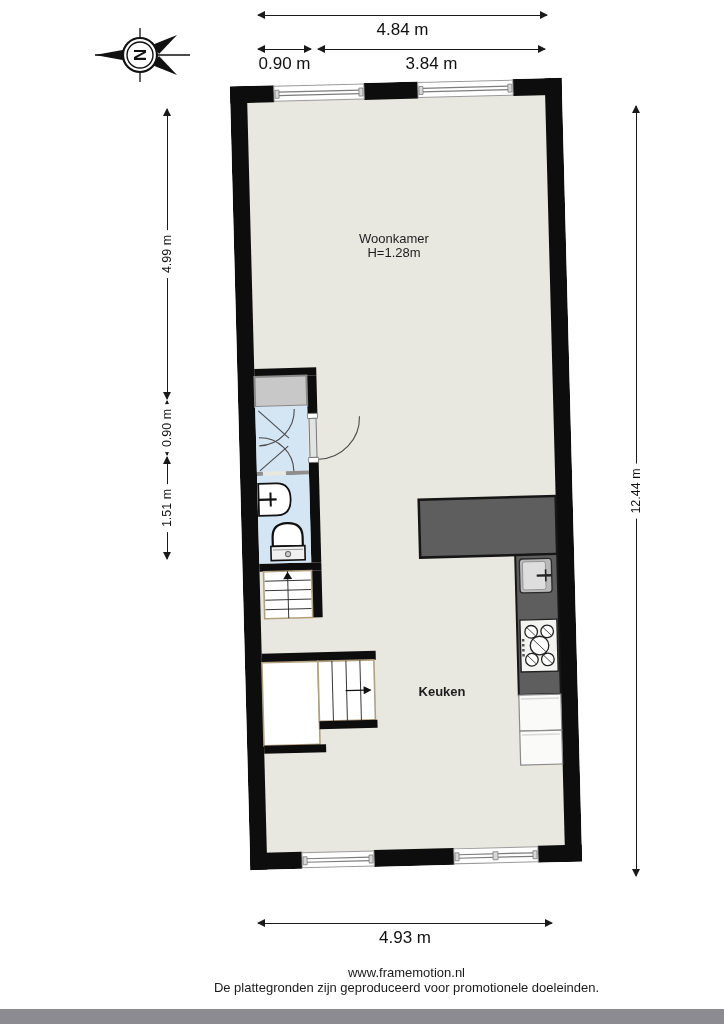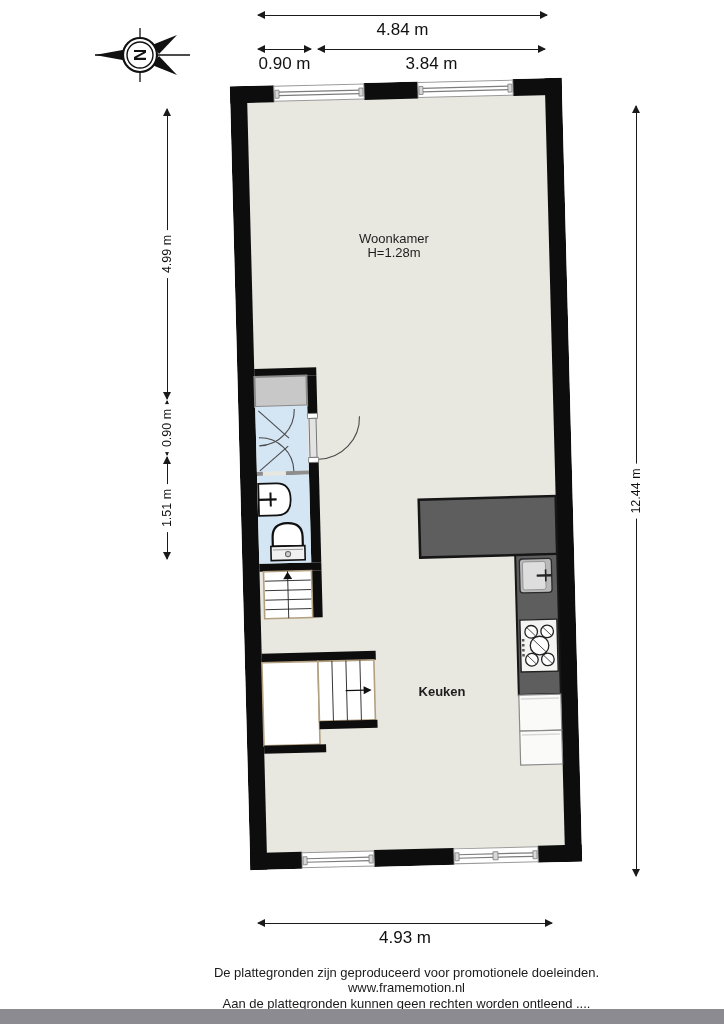--- a/index.html
+++ b/index.html
@@ -252,17 +252,16 @@
     <line x1="275" y1="656" x2="313" y2="656" stroke="#d8d8d8" stroke-width="1.5"></line>
   </g>
 </svg>
 </div>
 
 <div class="room-label" style="left:394px;top:231px;">Woonkamer</div>
 <div class="room-label" style="left:394px;top:245px;">H=1.28m</div>
 <div class="room-label" style="left:442px;top:684px;font-weight:bold;">Keuken</div>
 
 <div class="footer">
+  <div>www.framemotion.nl</div>
   <div>De plattegronden zijn geproduceerd voor promotionele doeleinden.</div>
-  <div>www.framemotion.nl</div>
-  <div>Aan de plattegronden kunnen geen rechten worden ontleend ....</div>
 </div>
 <div class="bottom-bar"></div>
 
 </body></html>

